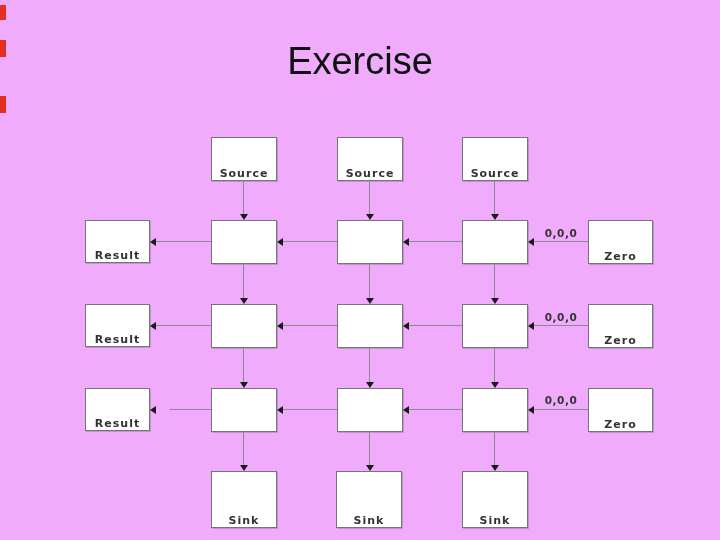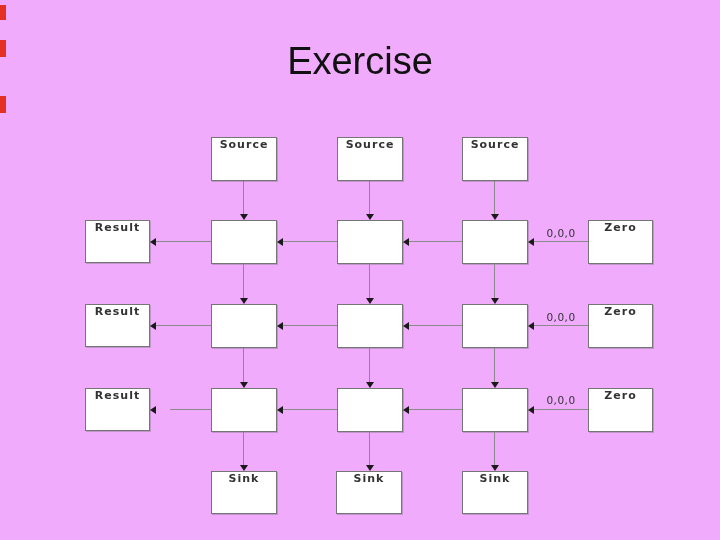--- a/index.html
+++ b/index.html
@@ -8,42 +8,42 @@
     font-family:"Liberation Sans",sans-serif;overflow:hidden;
   }
   .title{
     position:absolute;top:40px;left:0;width:720px;text-align:center;
     font-size:38px;font-weight:400;color:#111111;letter-spacing:0px;
   }
   
   .box{
     position:absolute;width:66px;height:44px;background:#ffffff;
     border:1px solid #757575;box-sizing:border-box;
-    display:flex;align-items:flex-start;justify-content:center;
+    display:flex;align-items:flex-end;justify-content:center;
     font-family:"DejaVu Sans",sans-serif;font-size:11px;font-weight:bold;
     letter-spacing:1px;color:#333333;
     box-shadow:1px 1px 0 rgba(110,110,110,0.35);
   }
   .col1{left:211px}.col2{left:337px}.col3{left:462px}
   .rowS{top:137px}.row1{top:220px}.row2{top:304px}.row3{top:388px}.rowK{top:471px}
   .side-left{left:85px;width:65px;height:43px}
   .side-right{left:588px;width:65px}
-  .rowK.box{height:43px}
+  .rowK.box{height:57px}
   
   .vline{position:absolute;width:1px;background:#8a8a8a;}
   .hline{position:absolute;height:1px;background:#8a8a8a;}
   .vhead{position:absolute;width:0;height:0;
     border-left:4px solid transparent;border-right:4px solid transparent;
     border-top:6px solid #1a1a1a;}
   .lhead{position:absolute;width:0;height:0;
     border-top:4px solid transparent;border-bottom:4px solid transparent;
     border-right:6px solid #1a1a1a;}
   .iolabel{
     position:absolute;width:54px;text-align:center;
-    font-family:"DejaVu Sans",sans-serif;font-size:10.5px;font-weight:normal;
+    font-family:"DejaVu Sans",sans-serif;font-size:10.5px;font-weight:bold;
     letter-spacing:0.5px;color:#333333;
   }
   .redmark{position:absolute;left:0;width:6px;background:#e33022;}
 </style>
 </head>
 <body>
 
 <div class="slide">
 
   <div class="redmark" style="top:5px;height:15px;"></div>

